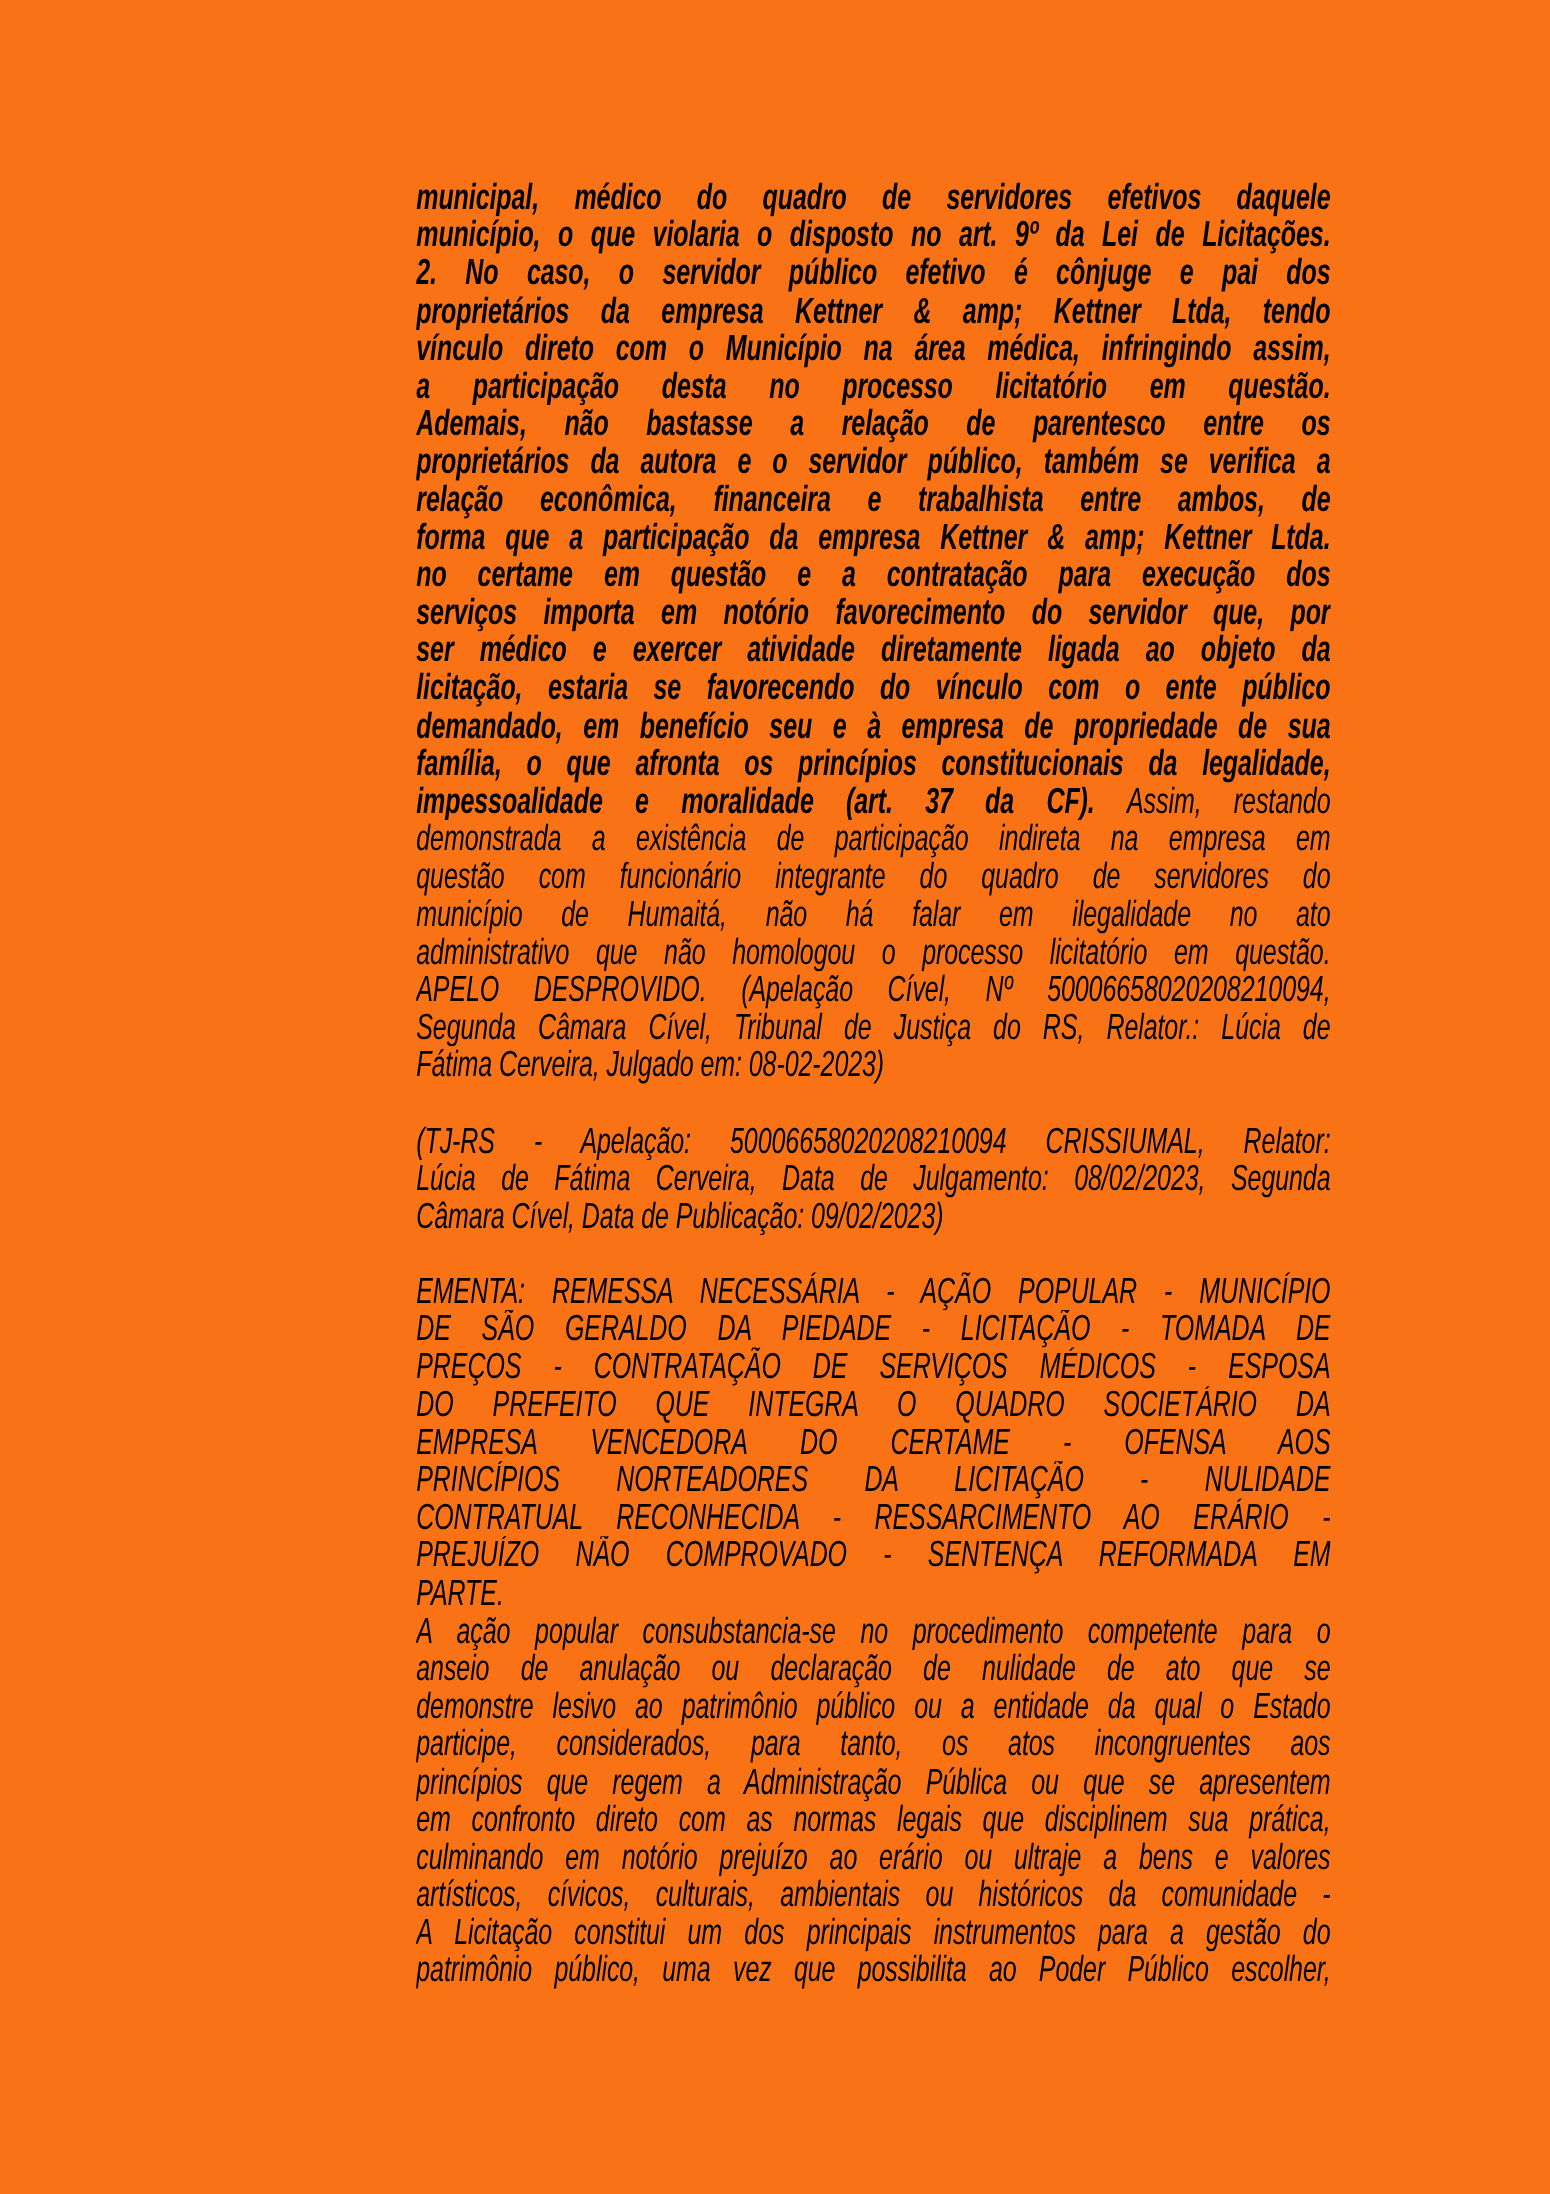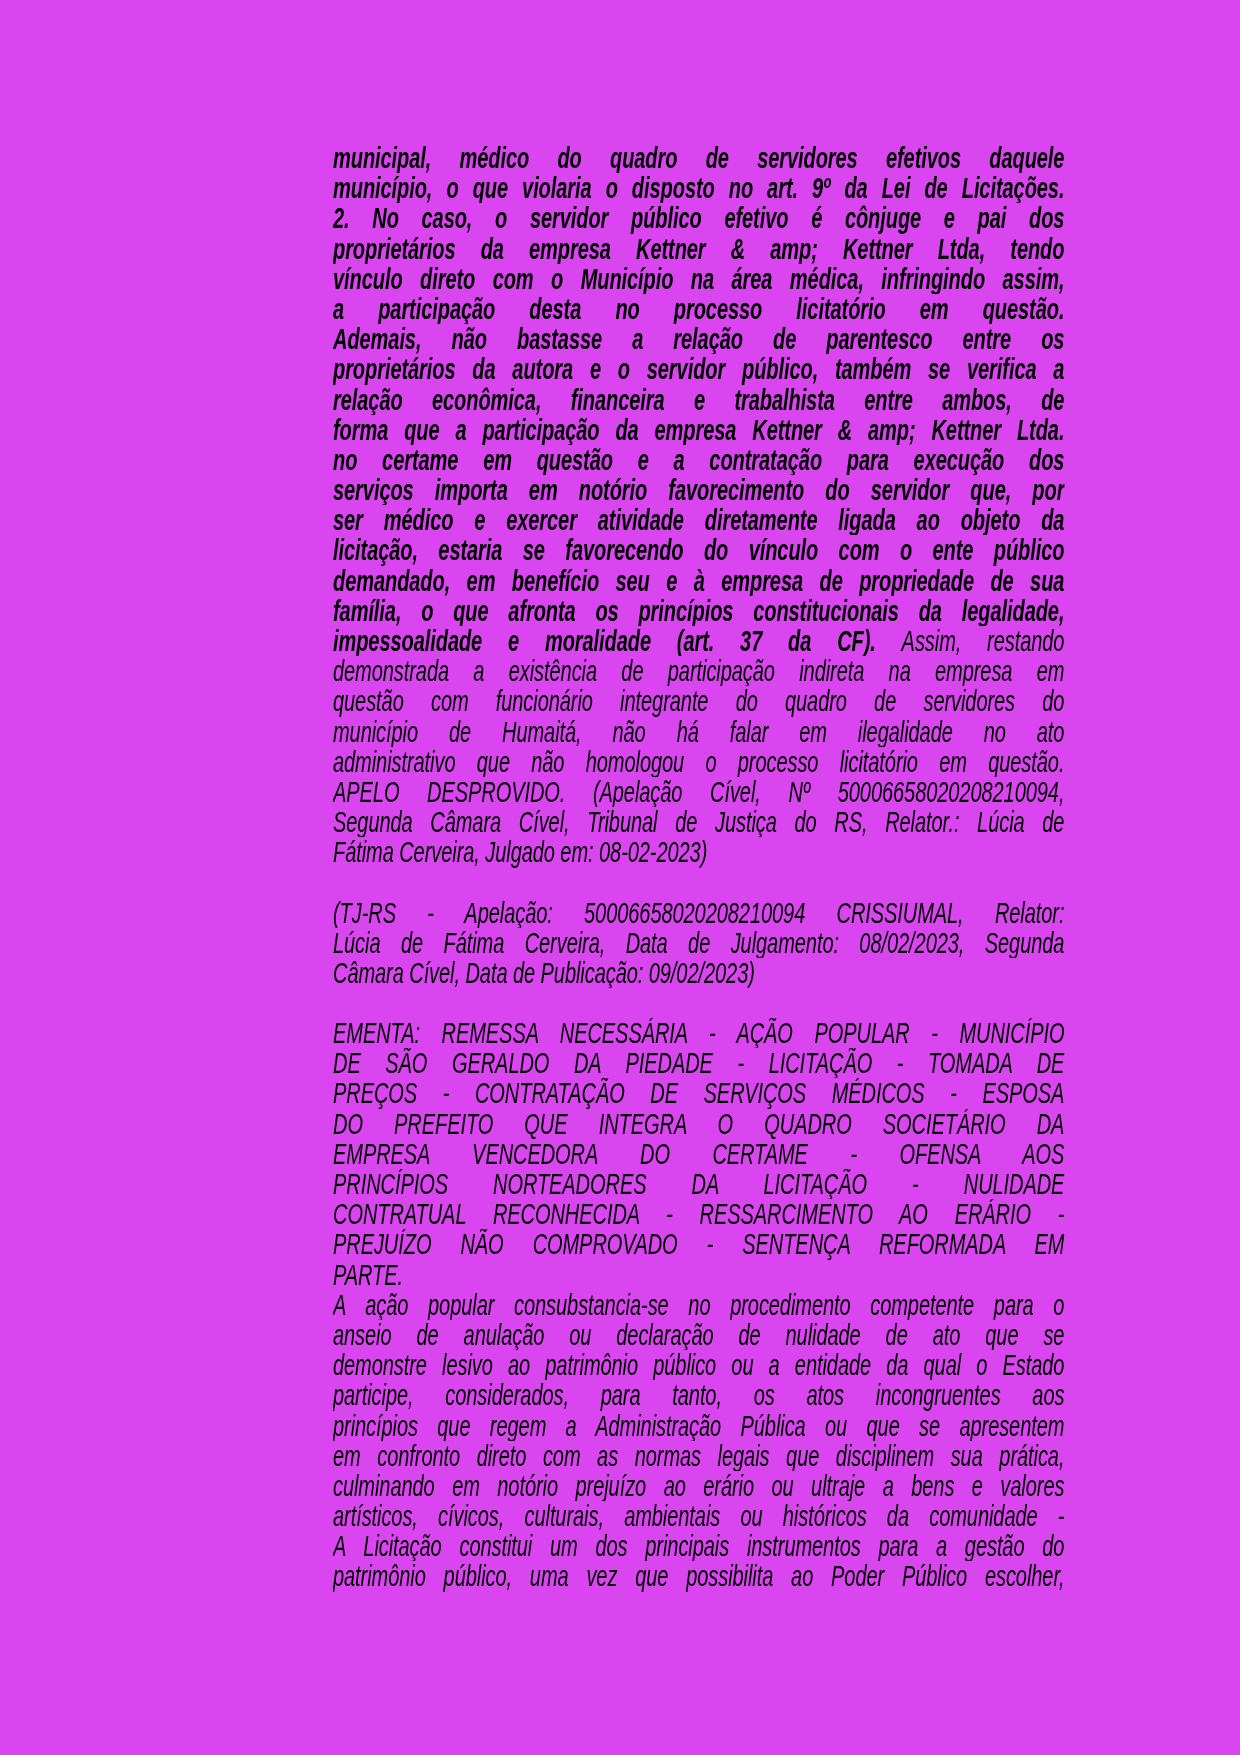--- a/index.html
+++ b/index.html
@@ -12,21 +12,21 @@
     height: 1755px;
     position: relative;
     font-family: "Liberation Sans", sans-serif;
     color: #000000;
   }
   .page {
     position: absolute;
     left: 0; top: 0;
     width: 1240px;
     height: 1755px;
-    background: #d946ef;
+    background: #f97316;
     overflow: hidden;
   }
   .text-block {
     position: absolute;
     left: 333px;
     top: 143px;
     width: 1060px;              
     transform: scaleX(0.69);    
     transform-origin: 0 0;
     font-style: italic;

